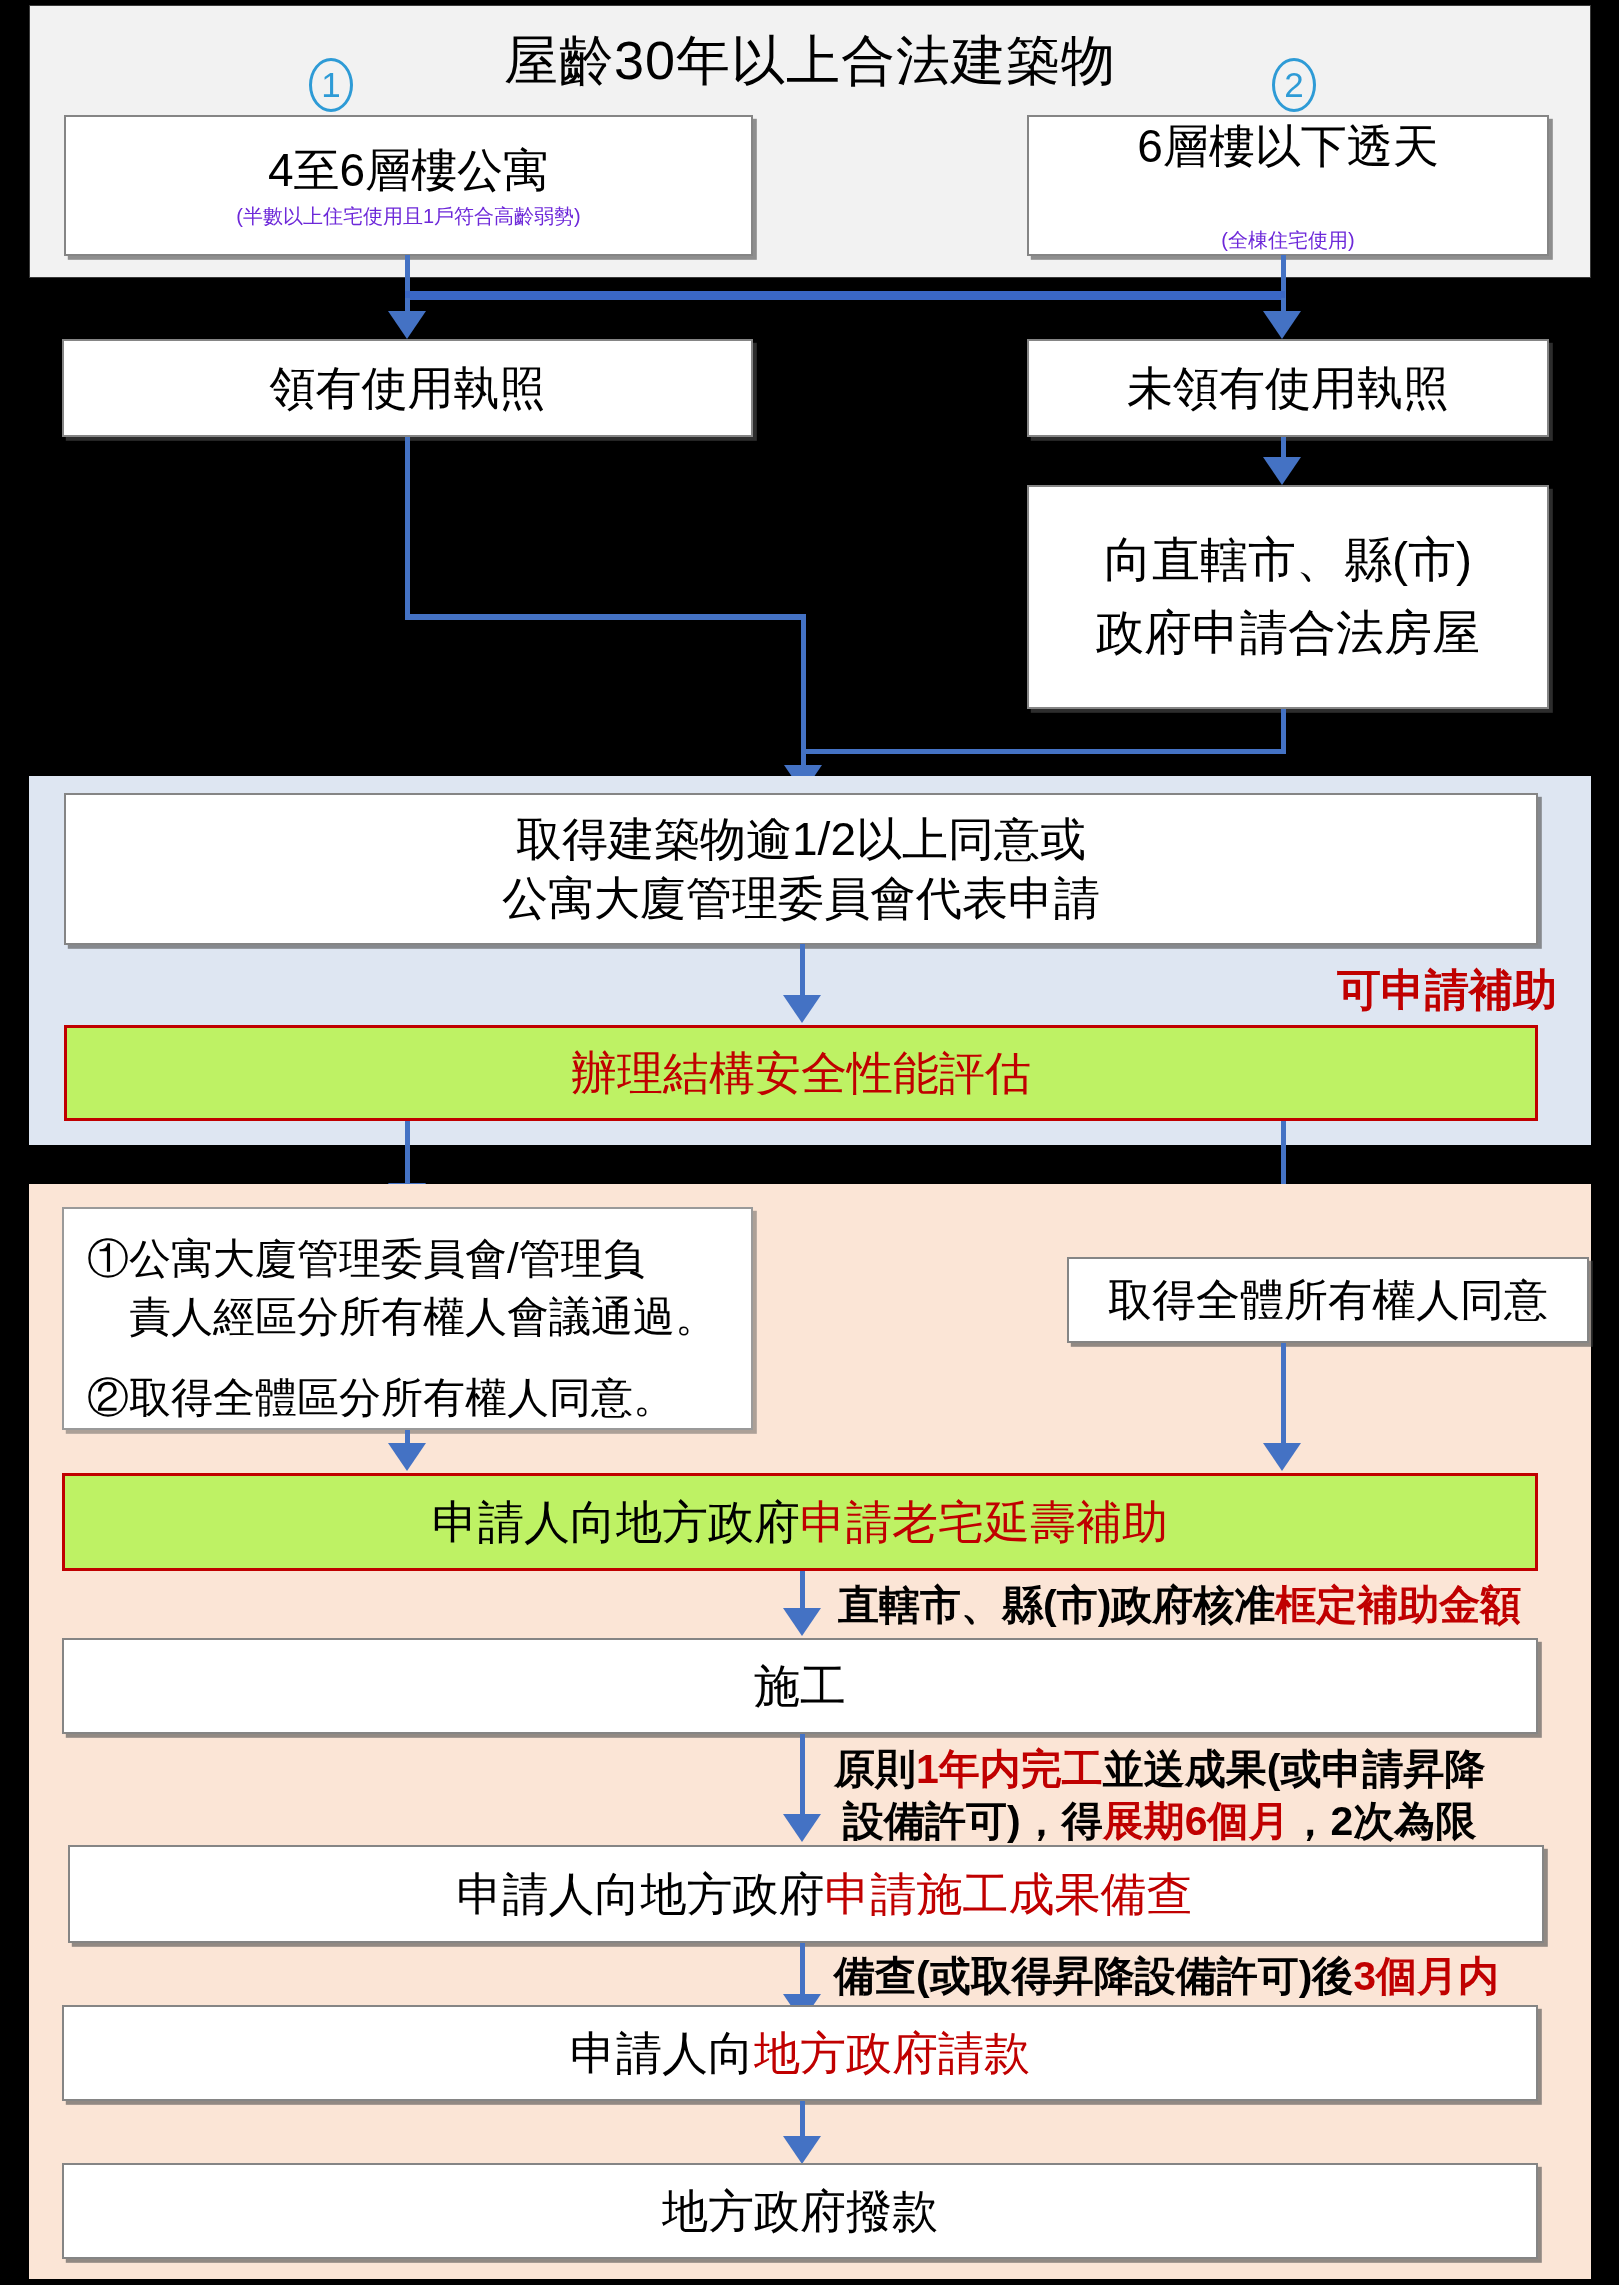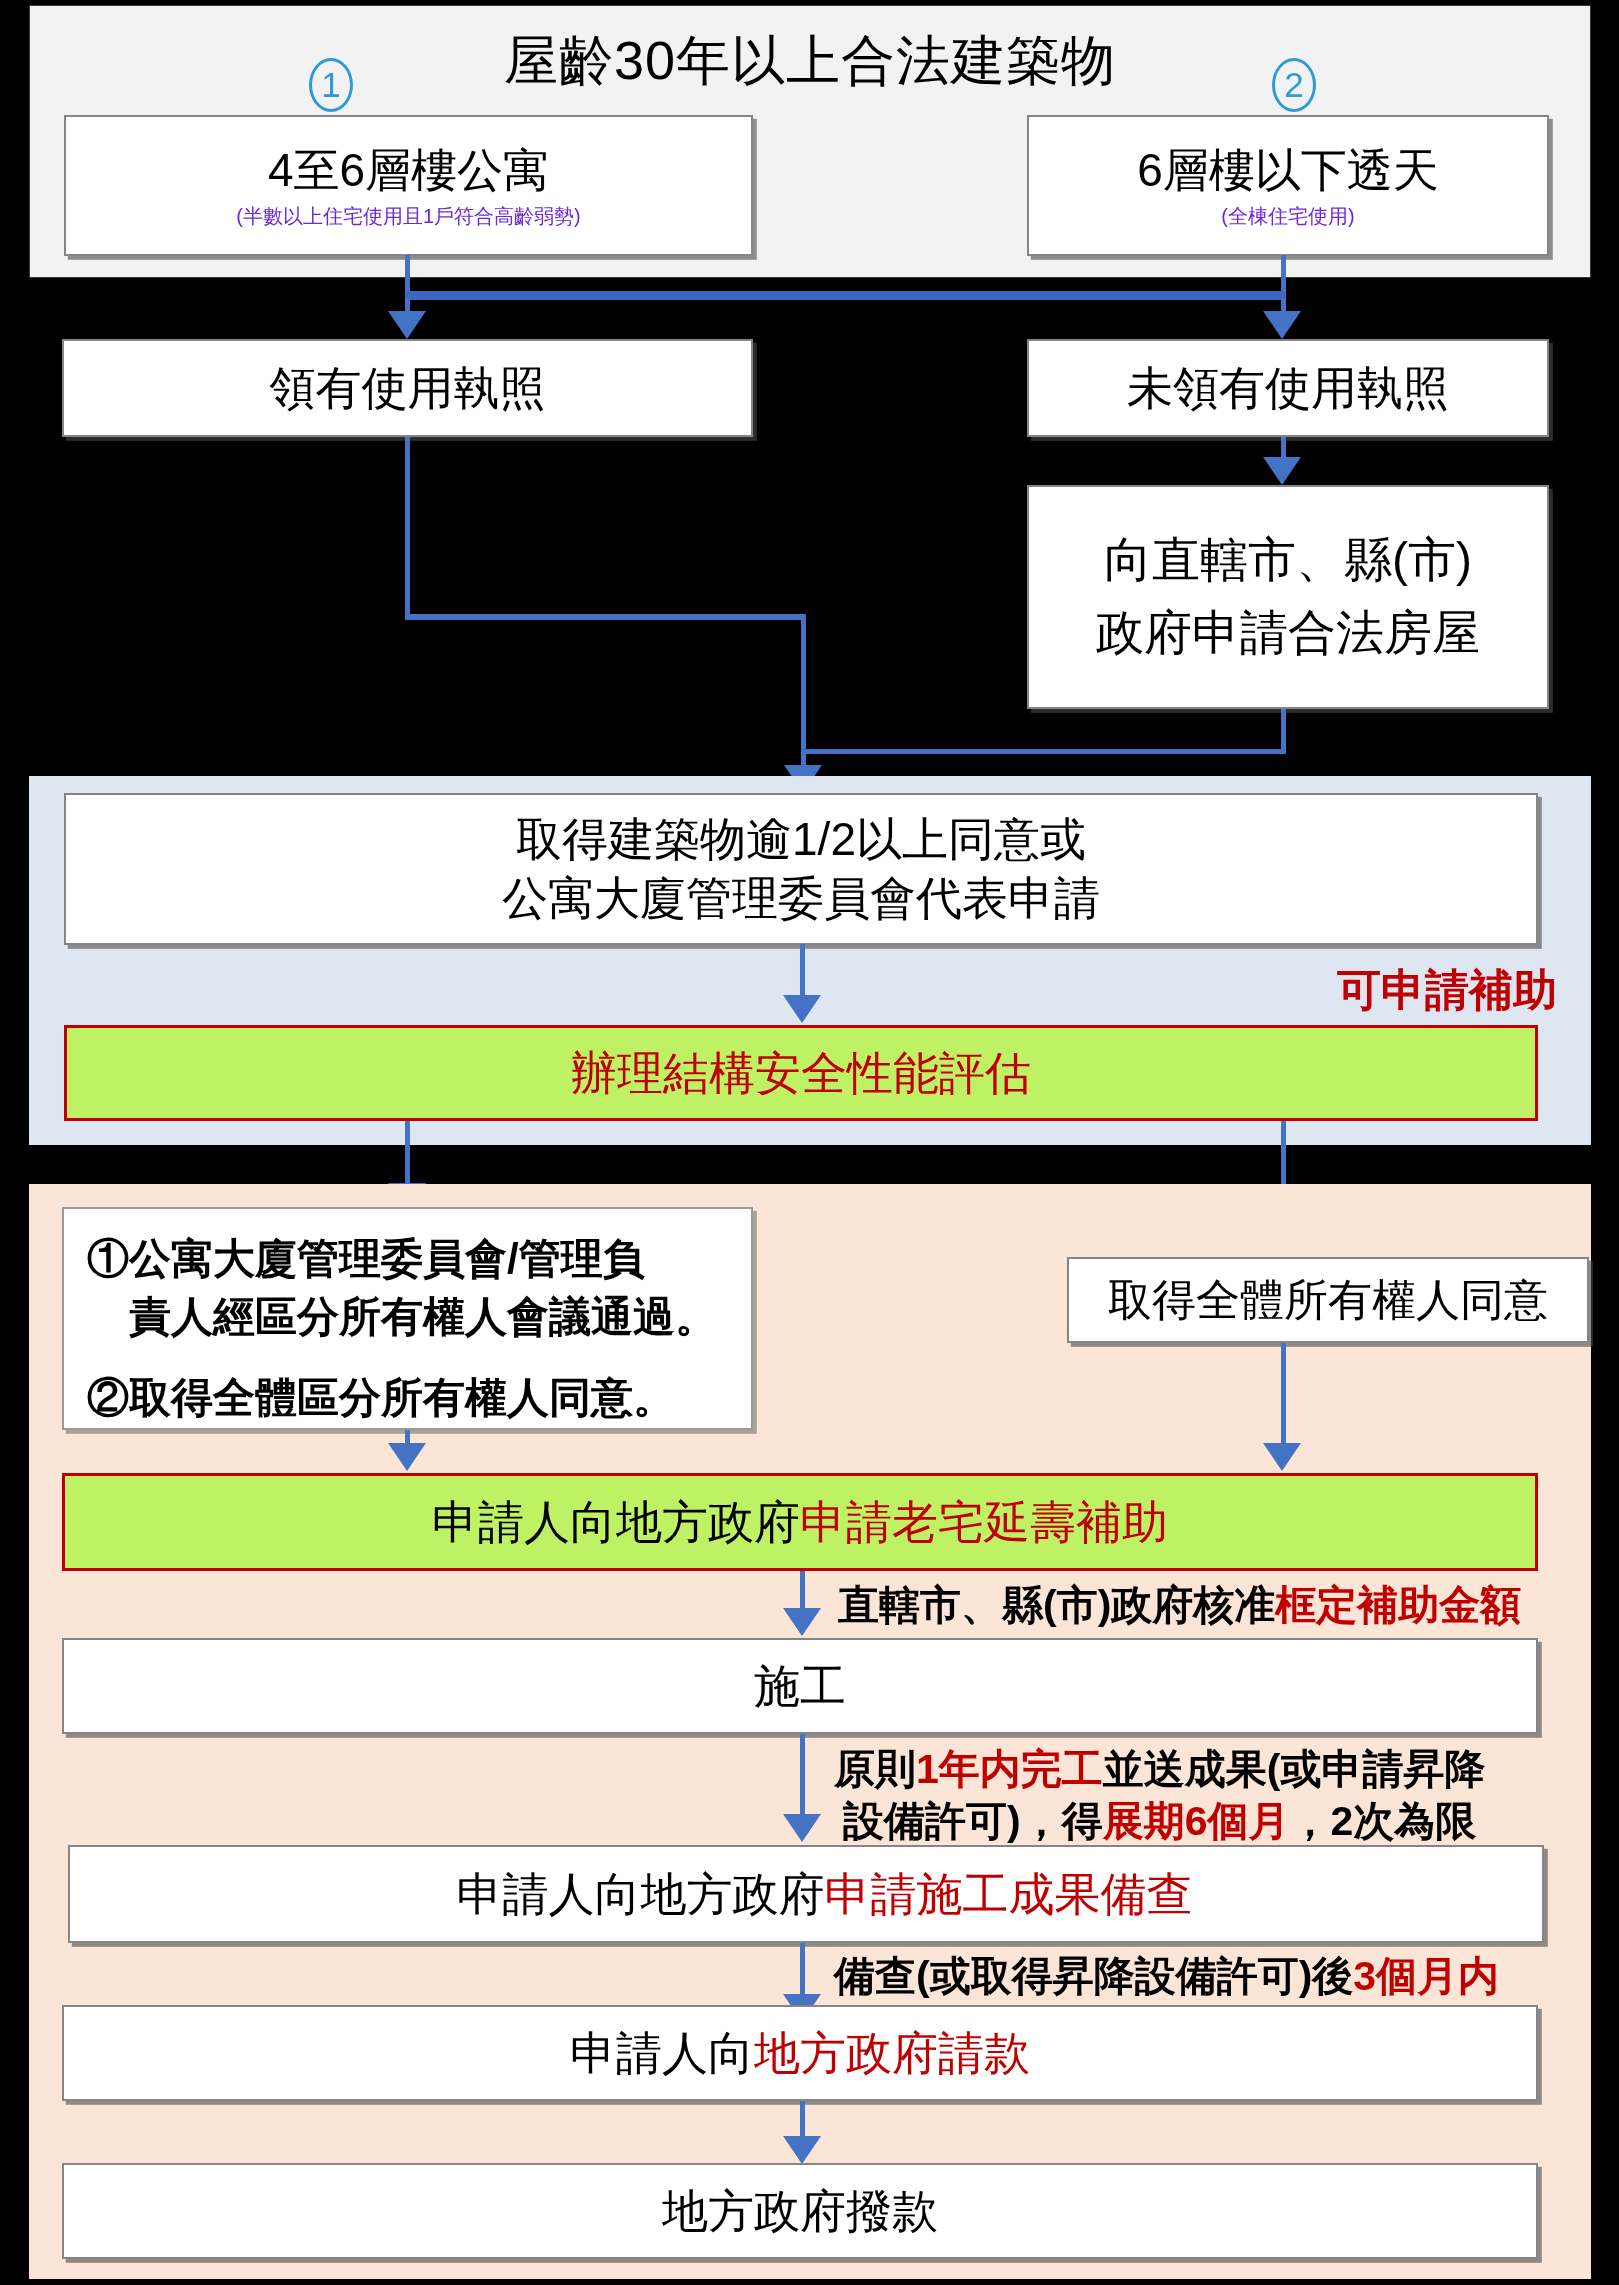--- a/index.html
+++ b/index.html
@@ -73,21 +73,21 @@
   </div>
   <div class="badge" style="left:1272px;top:58px;">
     <span>2</span>
   </div>
 
   <div class="wbox" style="left:64px;top:115px;width:689px;height:141px;">
     <div class="t48">4至6層樓公寓</div>
     <div class="sub">(半數以上住宅使用且1戶符合高齡弱勢)</div>
   </div>
 
-  <div class="wbox" style="left:1027px;top:115px;width:522px;height:141px;">
+  <div class="wbox" style="left:1027px;top:115px;width:522px;height:141px;justify-content:space-between;">
     <div class="t48">6層樓以下透天</div>
     <div class="sub">(全棟住宅使用)</div>
   </div>
 
   <div class="vl" style="left:405px;top:255px;height:43px;"></div>
   <div class="vl" style="left:1281px;top:255px;height:43px;"></div>
   <div class="hl-thick" style="left:405px;top:291px;width:880px;"></div>
   <div class="vl" style="left:405px;top:298px;height:17.3px;"></div>
   <div class="vl" style="left:1281px;top:298px;height:17.3px;"></div>
   <div class="ah" style="left:388px;top:311px;"></div>
@@ -132,21 +132,21 @@
     <div class="t48 red">辦理結構安全性能評估</div>
   </div>
 
   <div class="vl" style="left:405px;top:1121px;height:67px;"></div>
   <div class="ah" style="left:388px;top:1183px;"></div>
   <div class="vl" style="left:1281px;top:1121px;height:111px;"></div>
   <div class="ah" style="left:1263px;top:1229px;"></div>
 
   <div class="section sec-peach"></div>
 
-  <div class="committee" style="left:62px;top:1207px;width:691px;height:223px;font-weight:bold;">
+  <div class="committee" style="left:62px;top:1207px;width:691px;height:223px;">
     <div>①公寓大廈管理委員會/管理負</div>
     <div class="indent">責人經區分所有權人會議通過。</div>
     <div class="second">②取得全體區分所有權人同意。</div>
   </div>
 
   <div class="wbox" style="left:1027px;top:1257px;width:522px;height:86px;margin-left:40px;">
     <div class="t46">取得全體所有權人同意</div>
   </div>
 
   <div class="vl" style="left:405px;top:1430px;height:19px;"></div>

